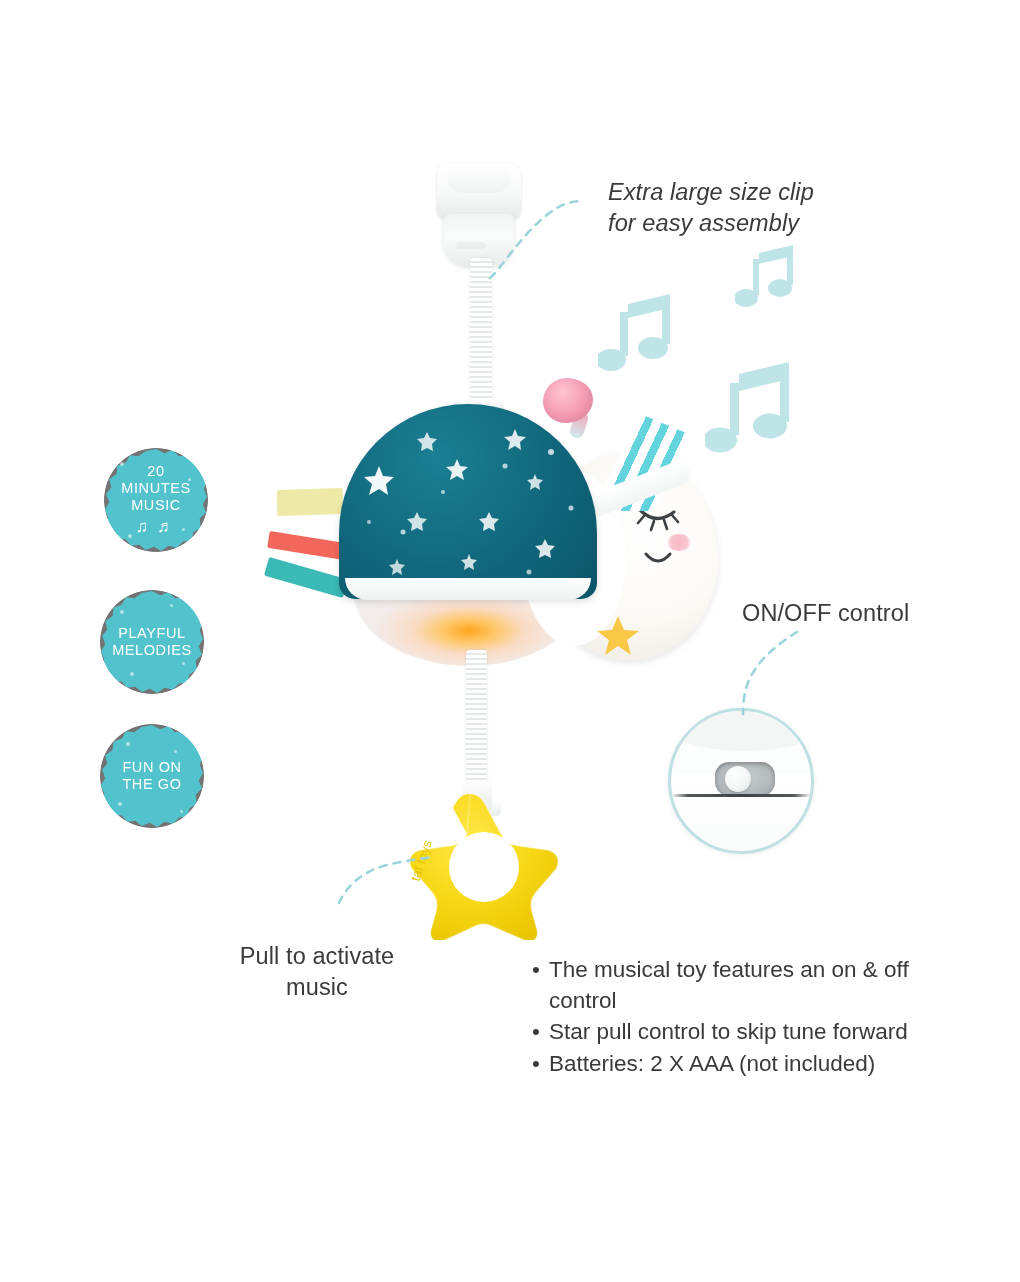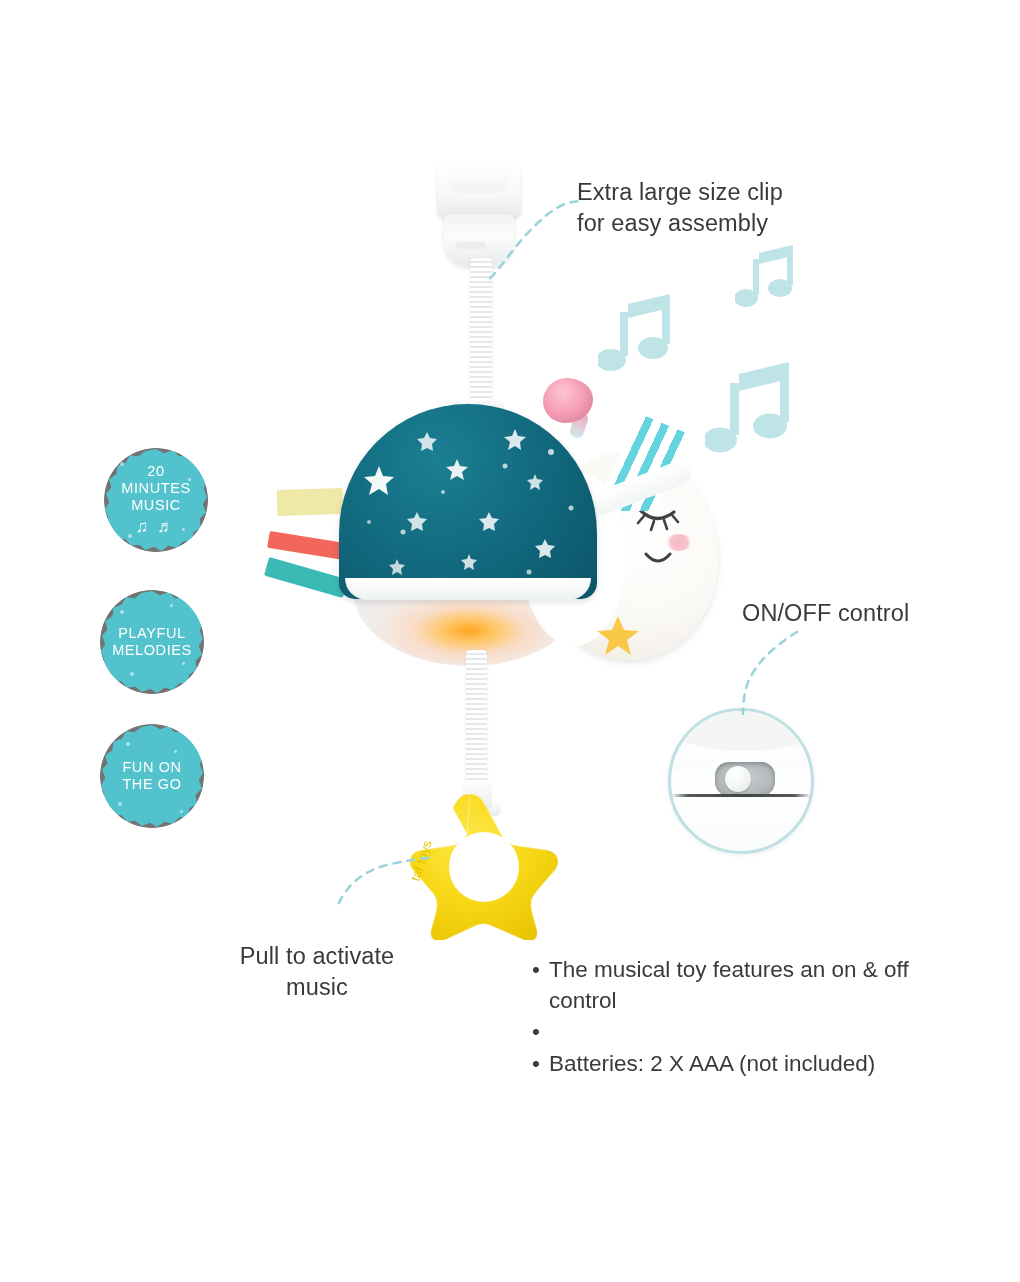--- a/index.html
+++ b/index.html
@@ -419,36 +419,37 @@
   </svg>
 
   <svg class="dash" style="left:735px; top:630px;" width="70" height="86" viewBox="0 0 70 86">
     <path d="M62 2 C46 12 24 28 14 50 C9 62 8 74 8 84" stroke="#9ad4da" stroke-width="2.6" fill="none" stroke-dasharray="7 7" stroke-linecap="round"></path>
   </svg>
 
   <svg class="dash" style="left:335px; top:845px;" width="110" height="60" viewBox="0 0 110 60">
     <path d="M4 58 C12 40 28 26 52 20 C68 16 84 14 98 12" stroke="#9ad4da" stroke-width="2.6" fill="none" stroke-dasharray="7 7" stroke-linecap="round"></path>
   </svg>
 
-  <div class="callout" style="left:577px; top:177px;">Extra large size clip
+  <div class="callout" style="left:608px; top:177px;font-style:italic;">Extra large size clip
 for easy assembly</div>
 
   <div class="callout" style="left:742px; top:598px;">ON/OFF control</div>
 
   <div class="callout" style="left:228px; top:941px; text-align:center; width:178px;">Pull to activate
 music</div>
 
   <div style="position:absolute; left:532px; top:955px; width:450px;
               color:#3a3a3c; font-size:22.5px; line-height:1.36;">
     <div style="display:flex; gap:9px; align-items:flex-start; margin-bottom:1px;">
       <span>•</span>
       <span>The musical toy features an on &amp; off control</span>
     </div>
     <div style="display:flex; gap:9px; align-items:flex-start; margin-bottom:1px;">
       <span>•</span>
+      <span>Star pull control to skip tune forward</span>
     </div>
     <div style="display:flex; gap:9px; align-items:flex-start;">
       <span>•</span>
       <span>Batteries: 2 X AAA (not included)</span>
     </div>
   </div>
 
 </div>
 
 </body></html>

